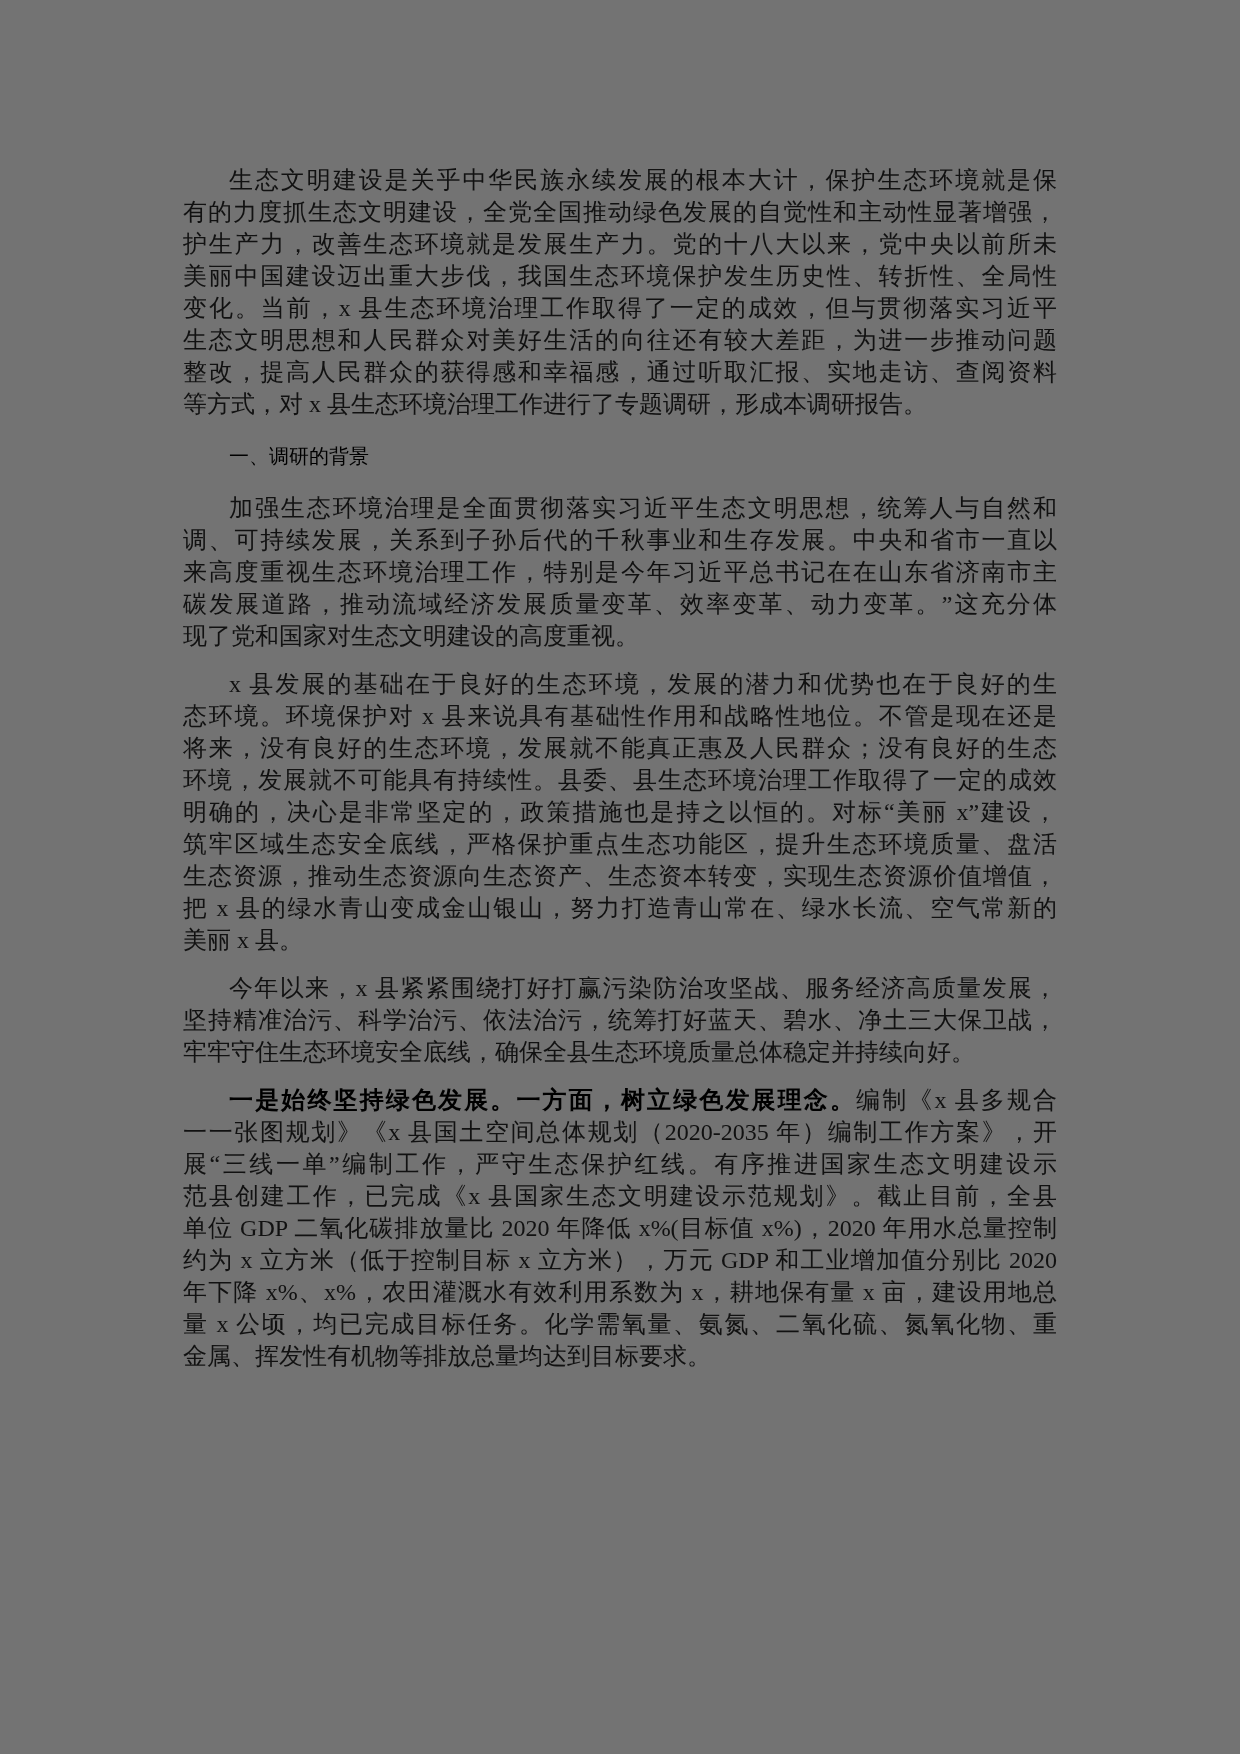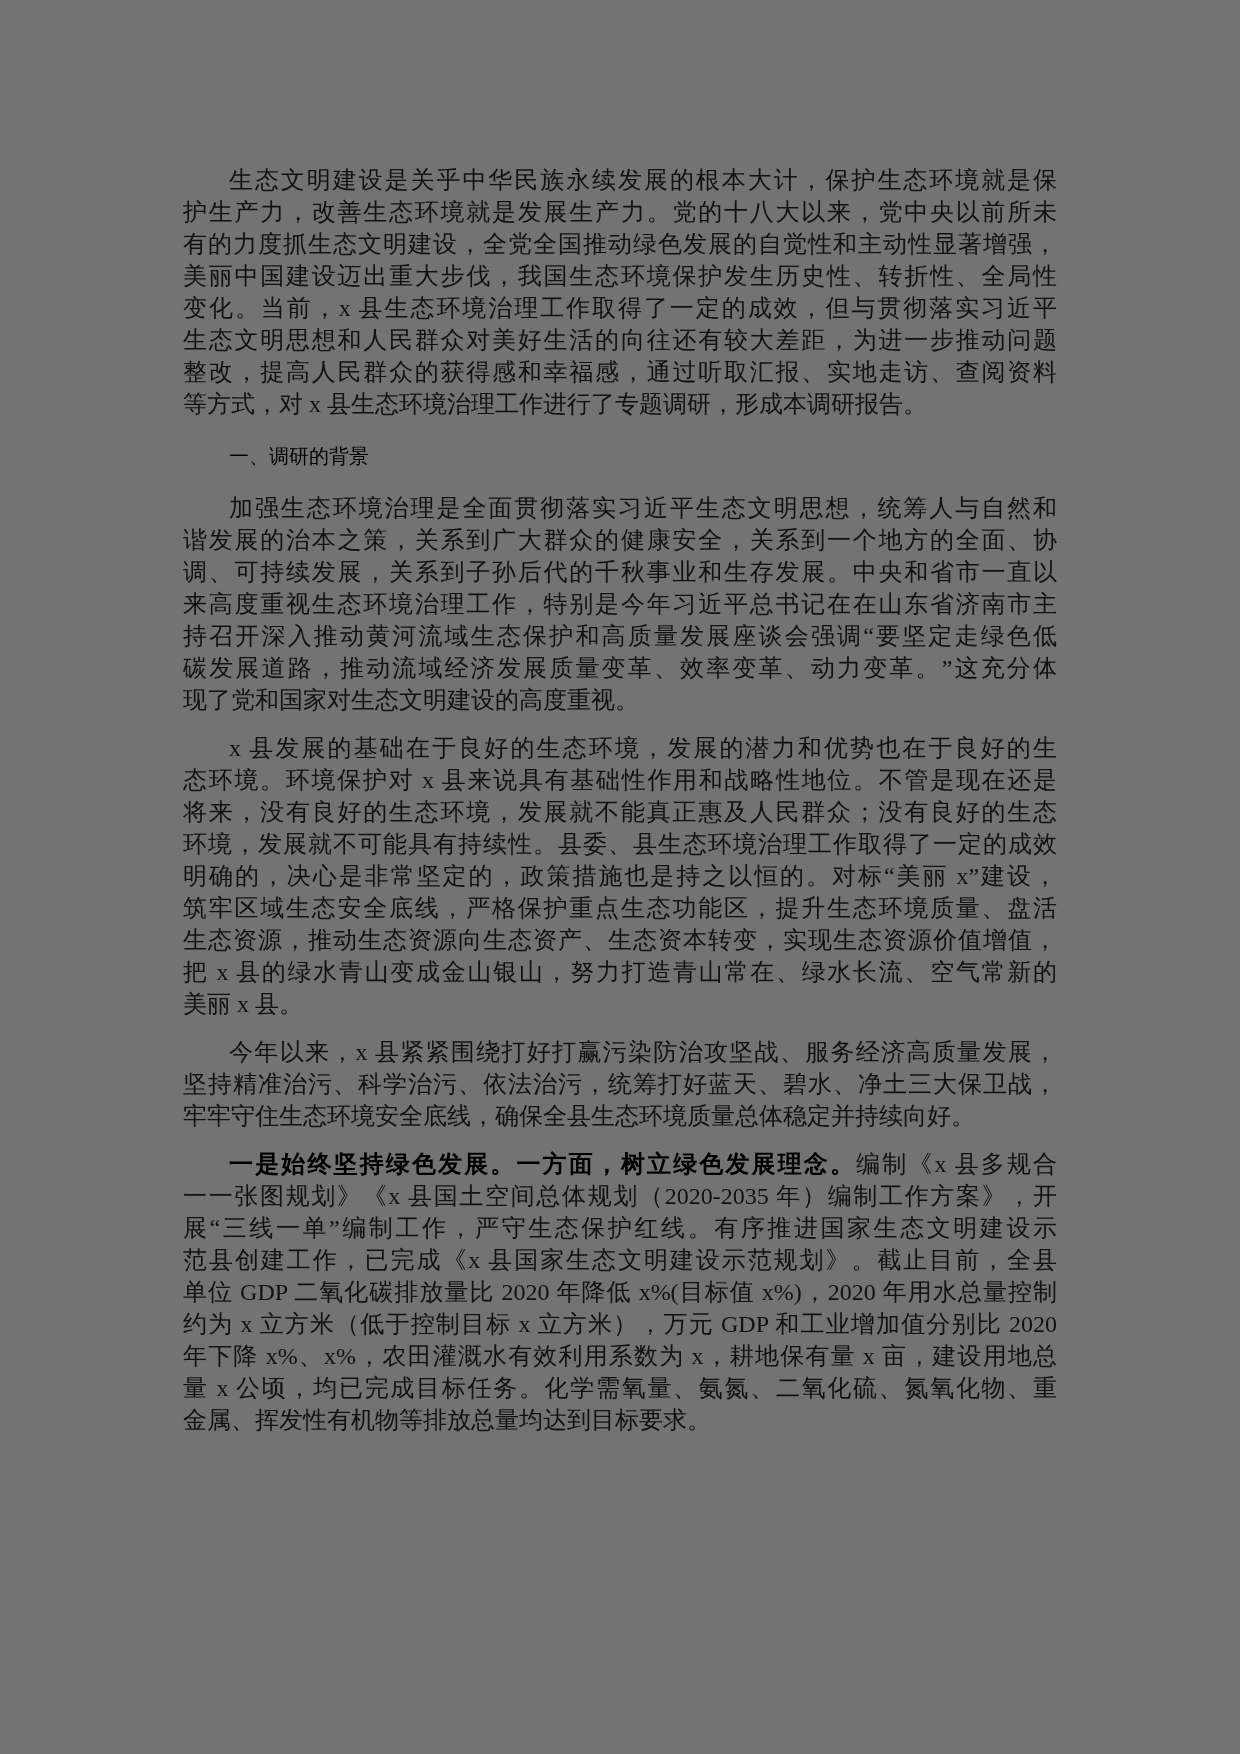--- a/index.html
+++ b/index.html
@@ -57,35 +57,33 @@
     color: #000000;
   }
 </style>
 </head>
 <body>
 
 <div class="page">
   <div class="content">
       <div class="paragraph">
         <div class="line first"><span class="seg">生态文明建设是关乎中华民族永续发展的根本大计，保护生态环境就是保</span></div>
+        <div class="line"><span class="seg">有的力度抓生态文明建设，全党全国推动绿色发展的自觉性和主动性显著增强，</span></div>
         <div class="line"><span class="seg">护生产力，改善生态环境就是发展生产力。党的十八大以来，党中央以前所未</span></div>
-        <div class="line"><span class="seg">有的力度抓生态文明建设，全党全国推动绿色发展的自觉性和主动性显著增强，</span></div>
         <div class="line"><span class="seg">美丽中国建设迈出重大步伐，我国生态环境保护发生历史性、转折性、全局性</span></div>
         <div class="line"><span class="seg">变化。当前，x 县生态环境治理工作取得了一定的成效，但与贯彻落实习近平</span></div>
         <div class="line"><span class="seg">生态文明思想和人民群众对美好生活的向往还有较大差距，为进一步推动问题</span></div>
         <div class="line"><span class="seg">整改，提高人民群众的获得感和幸福感，通过听取汇报、实地走访、查阅资料</span></div>
         <div class="line last"><span class="seg">等方式，对 x 县生态环境治理工作进行了专题调研，形成本调研报告。</span></div>
       </div>
       <div class="heading">一、调研的背景</div>
       <div class="paragraph">
         <div class="line first"><span class="seg">加强生态环境治理是全面贯彻落实习近平生态文明思想，统筹人与自然和</span></div>
-        <div class="line"><span class="seg">谐发展的治本之策，关系到广大群众的健康安全，关系到一个地方的全面、协</span></div>
         <div class="line"><span class="seg">调、可持续发展，关系到子孙后代的千秋事业和生存发展。中央和省市一直以</span></div>
         <div class="line"><span class="seg">来高度重视生态环境治理工作，特别是今年习近平总书记在在山东省济南市主</span></div>
-        <div class="line"><span class="seg">持召开深入推动黄河流域生态保护和高质量发展座谈会强调“要坚定走绿色低</span></div>
         <div class="line"><span class="seg">碳发展道路，推动流域经济发展质量变革、效率变革、动力变革。”这充分体</span></div>
         <div class="line last"><span class="seg">现了党和国家对生态文明建设的高度重视。</span></div>
       </div>
       <div class="paragraph">
         <div class="line first"><span class="seg">x 县发展的基础在于良好的生态环境，发展的潜力和优势也在于良好的生</span></div>
         <div class="line"><span class="seg">态环境。环境保护对 x 县来说具有基础性作用和战略性地位。不管是现在还是</span></div>
         <div class="line"><span class="seg">将来，没有良好的生态环境，发展就不能真正惠及人民群众；没有良好的生态</span></div>
         <div class="line"><span class="seg">环境，发展就不可能具有持续性。县委、县生态环境治理工作取得了一定的成效</span></div>
         <div class="line"><span class="seg">明确的，决心是非常坚定的，政策措施也是持之以恒的。对标“美丽 x”建设，</span></div>
         <div class="line"><span class="seg">筑牢区域生态安全底线，严格保护重点生态功能区，提升生态环境质量、盘活</span></div>

